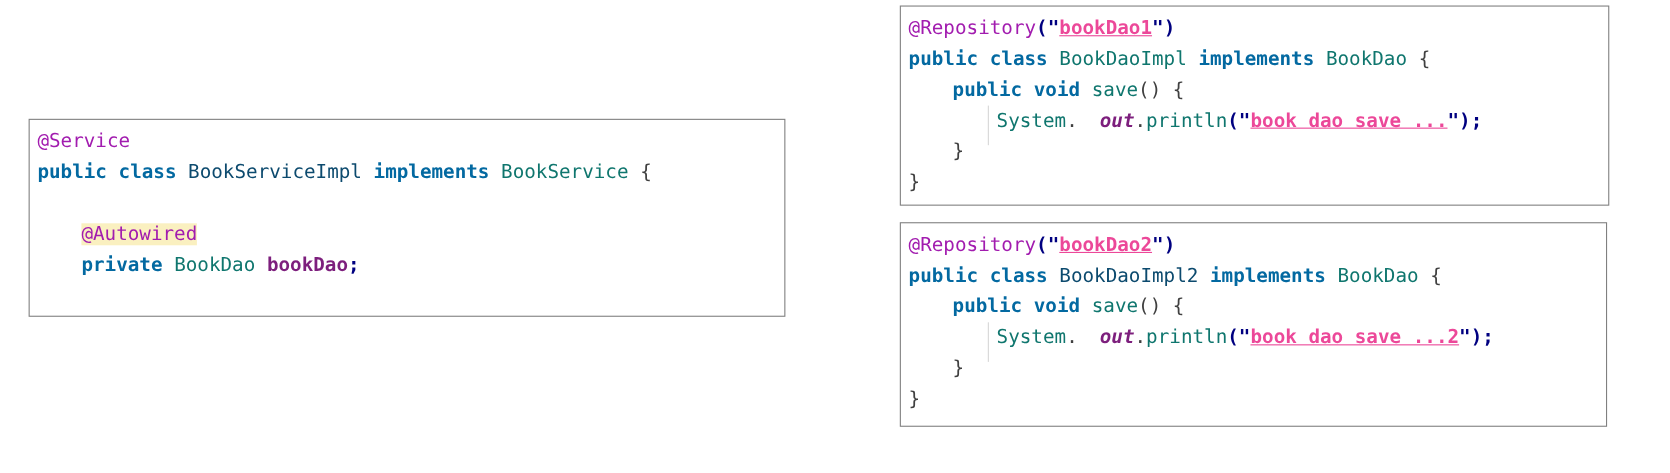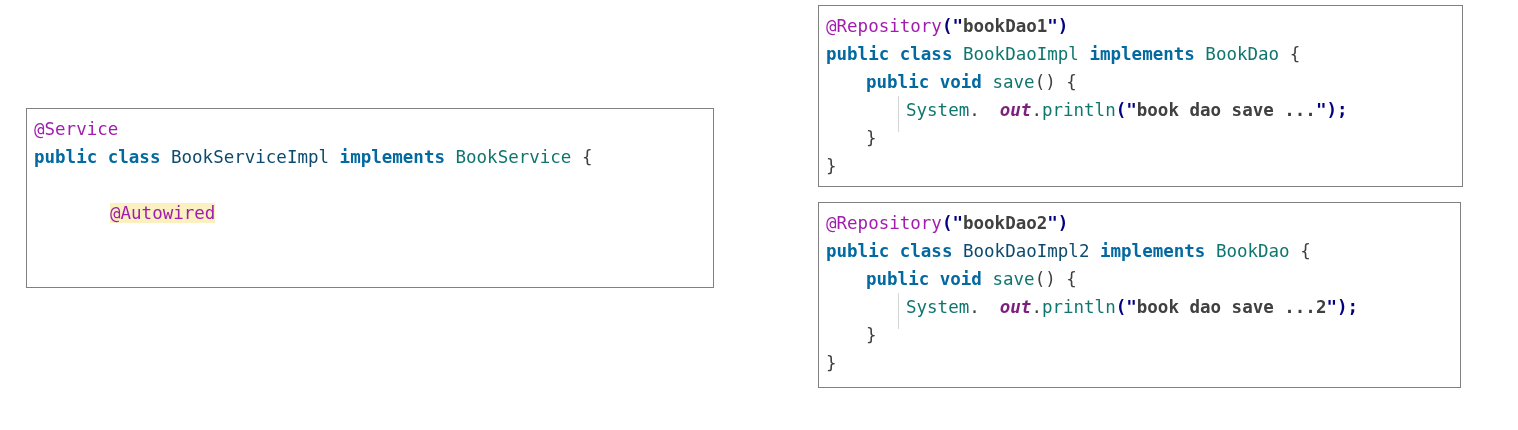--- a/index.html
+++ b/index.html
@@ -66,38 +66,38 @@
   }
 
   
   .tok-anno      { color: #a21caf; }
   .tok-kw        { color: #0369a1; font-weight: bold; }
   .tok-cls-dim   { color: #0c4a6e; }
   .tok-cls       { color: #0f766e; }
   .tok-plain     { color: #404040; }
   .tok-field     { color: #7d1f7d; font-weight: bold; }
   .tok-static    { color: #7d1f7d; font-weight: bold; font-style: italic; margin-left: 20px; }
-  .tok-str       { color: #404040; font-weight: bold; }
+  .tok-str       { color: #ec4899; font-weight: bold; text-decoration: underline; }
   .tok-quote     { color: #000080; font-weight: bold; }
   .tok-punct     { color: #000080; font-weight: bold; }
   .tok-brace     { color: #404040; }
 
   .hl-autowired {
     background: #faf0c0;
-    margin-left: 36px;
   }
 </style>
 </head>
 <body>
 
 <div id="panel-service" class="code-panel">
     <div class="code-line" style="padding-left: 7px;"><span><span class="tok-anno">@Service</span></span></div>
     <div class="code-line" style="padding-left: 7px;"><span><span class="tok-kw">public</span><span class="tok-plain"> </span><span class="tok-kw">class</span><span class="tok-plain"> </span><span class="tok-cls-dim">BookServiceImpl</span><span class="tok-plain"> </span><span class="tok-kw">implements</span><span class="tok-plain"> </span><span class="tok-cls">BookService</span><span class="tok-brace"> {</span></span></div>
     <div class="code-line blank" style="padding-left: 7px;"><span></span></div>
     <div class="code-line" style="padding-left: 47px;"><span class="hl-autowired"><span class="tok-anno">@Autowired</span></span></div>
+    <div class="code-line" style="padding-left: 47px;"><span><span class="tok-kw">private</span><span class="tok-plain"> </span><span class="tok-cls">BookDao</span><span class="tok-plain"> </span><span class="tok-field">bookDao</span><span class="tok-punct">;</span></span></div>
   </div>
 <div id="panel-dao1" class="code-panel">
     <div class="code-line" style="padding-left: 7px;"><span><span class="tok-anno">@Repository</span><span class="tok-punct">(</span><span class="tok-quote">"</span><span class="tok-str">bookDao1</span><span class="tok-quote">"</span><span class="tok-punct">)</span></span></div>
     <div class="code-line" style="padding-left: 7px;"><span><span class="tok-kw">public</span><span class="tok-plain"> </span><span class="tok-kw">class</span><span class="tok-plain"> </span><span class="tok-cls">BookDaoImpl</span><span class="tok-plain"> </span><span class="tok-kw">implements</span><span class="tok-plain"> </span><span class="tok-cls">BookDao</span><span class="tok-brace"> {</span></span></div>
     <div class="code-line" style="padding-left: 47px;"><span><span class="tok-kw">public</span><span class="tok-plain"> </span><span class="tok-kw">void</span><span class="tok-plain"> </span><span class="tok-cls">save</span><span class="tok-brace">() {</span></span></div>
     <div class="code-line" style="padding-left: 87px;"><span><span class="tok-cls">System</span><span class="tok-brace">.</span><span class="tok-static">out</span><span class="tok-brace">.</span><span class="tok-cls">println</span><span class="tok-punct">(</span><span class="tok-quote">"</span><span class="tok-str">book dao save ...</span><span class="tok-quote">"</span><span class="tok-punct">)</span><span class="tok-punct">;</span></span></div>
     <div class="code-line" style="padding-left: 47px;"><span><span class="tok-brace">}</span></span></div>
     <div class="code-line" style="padding-left: 7px;"><span><span class="tok-brace">}</span></span></div>
     <div class="guide" style="left: 79px; top: 90px; height: 36px;"></div>
   </div>

